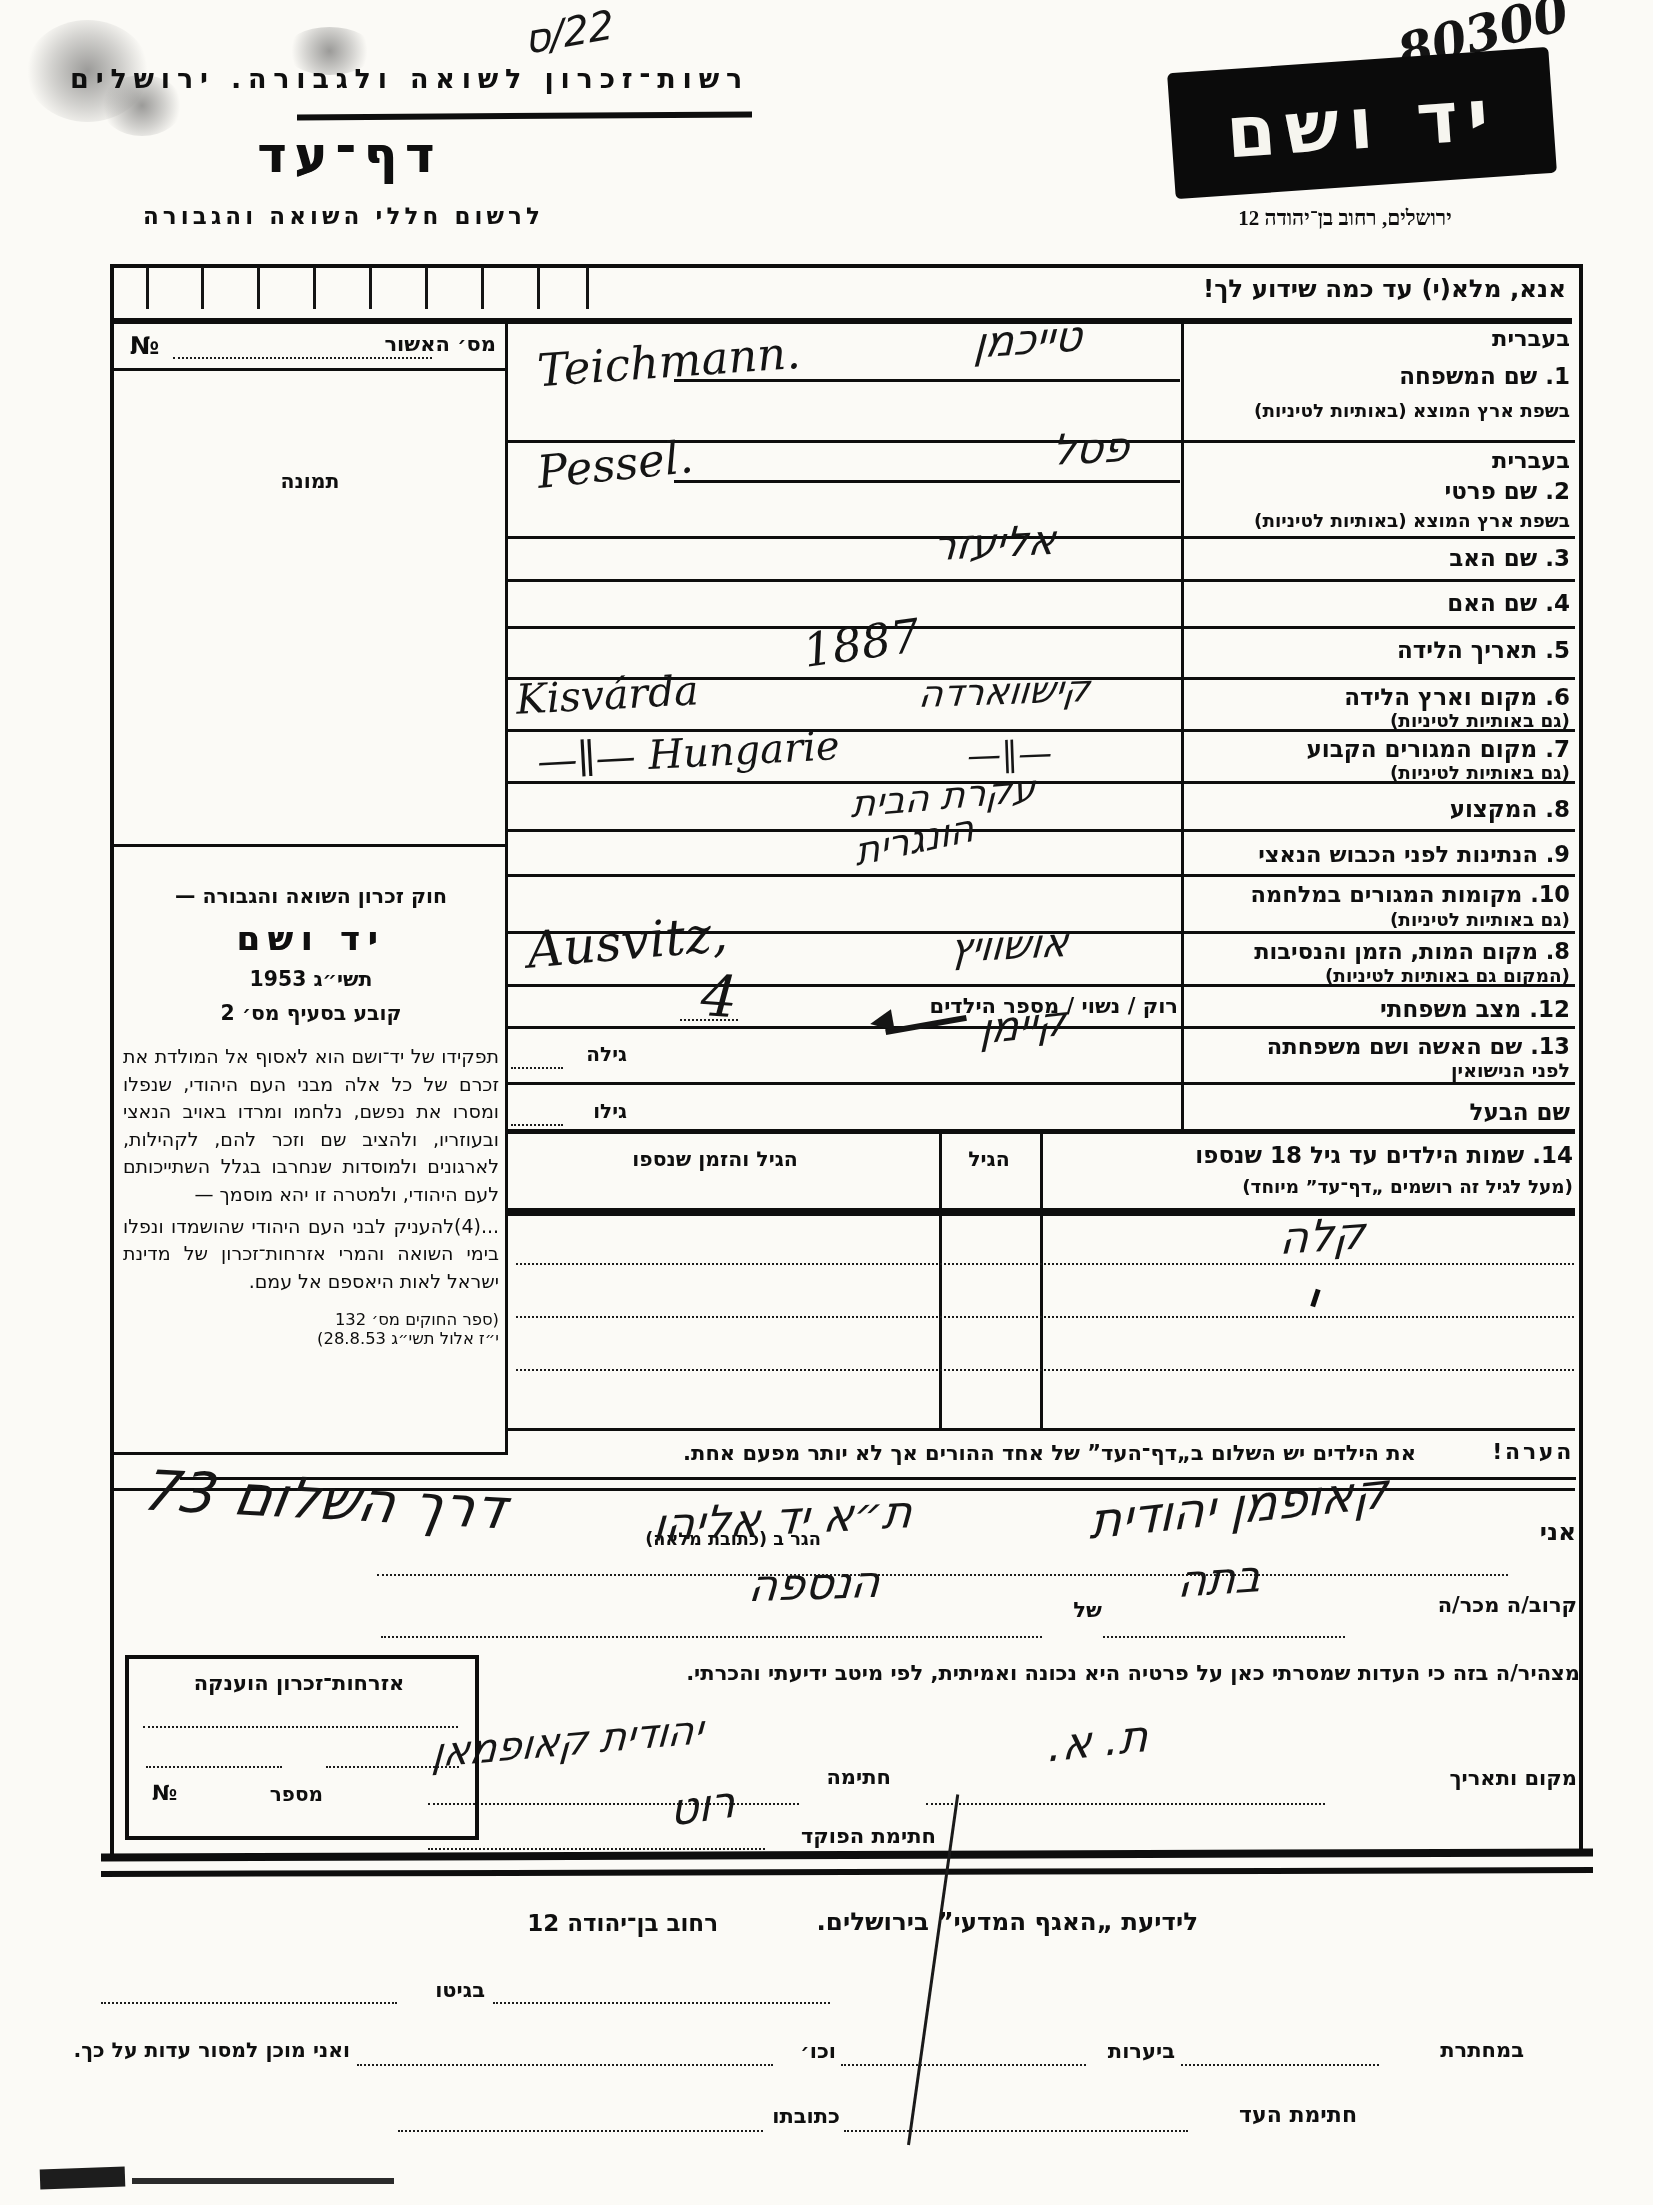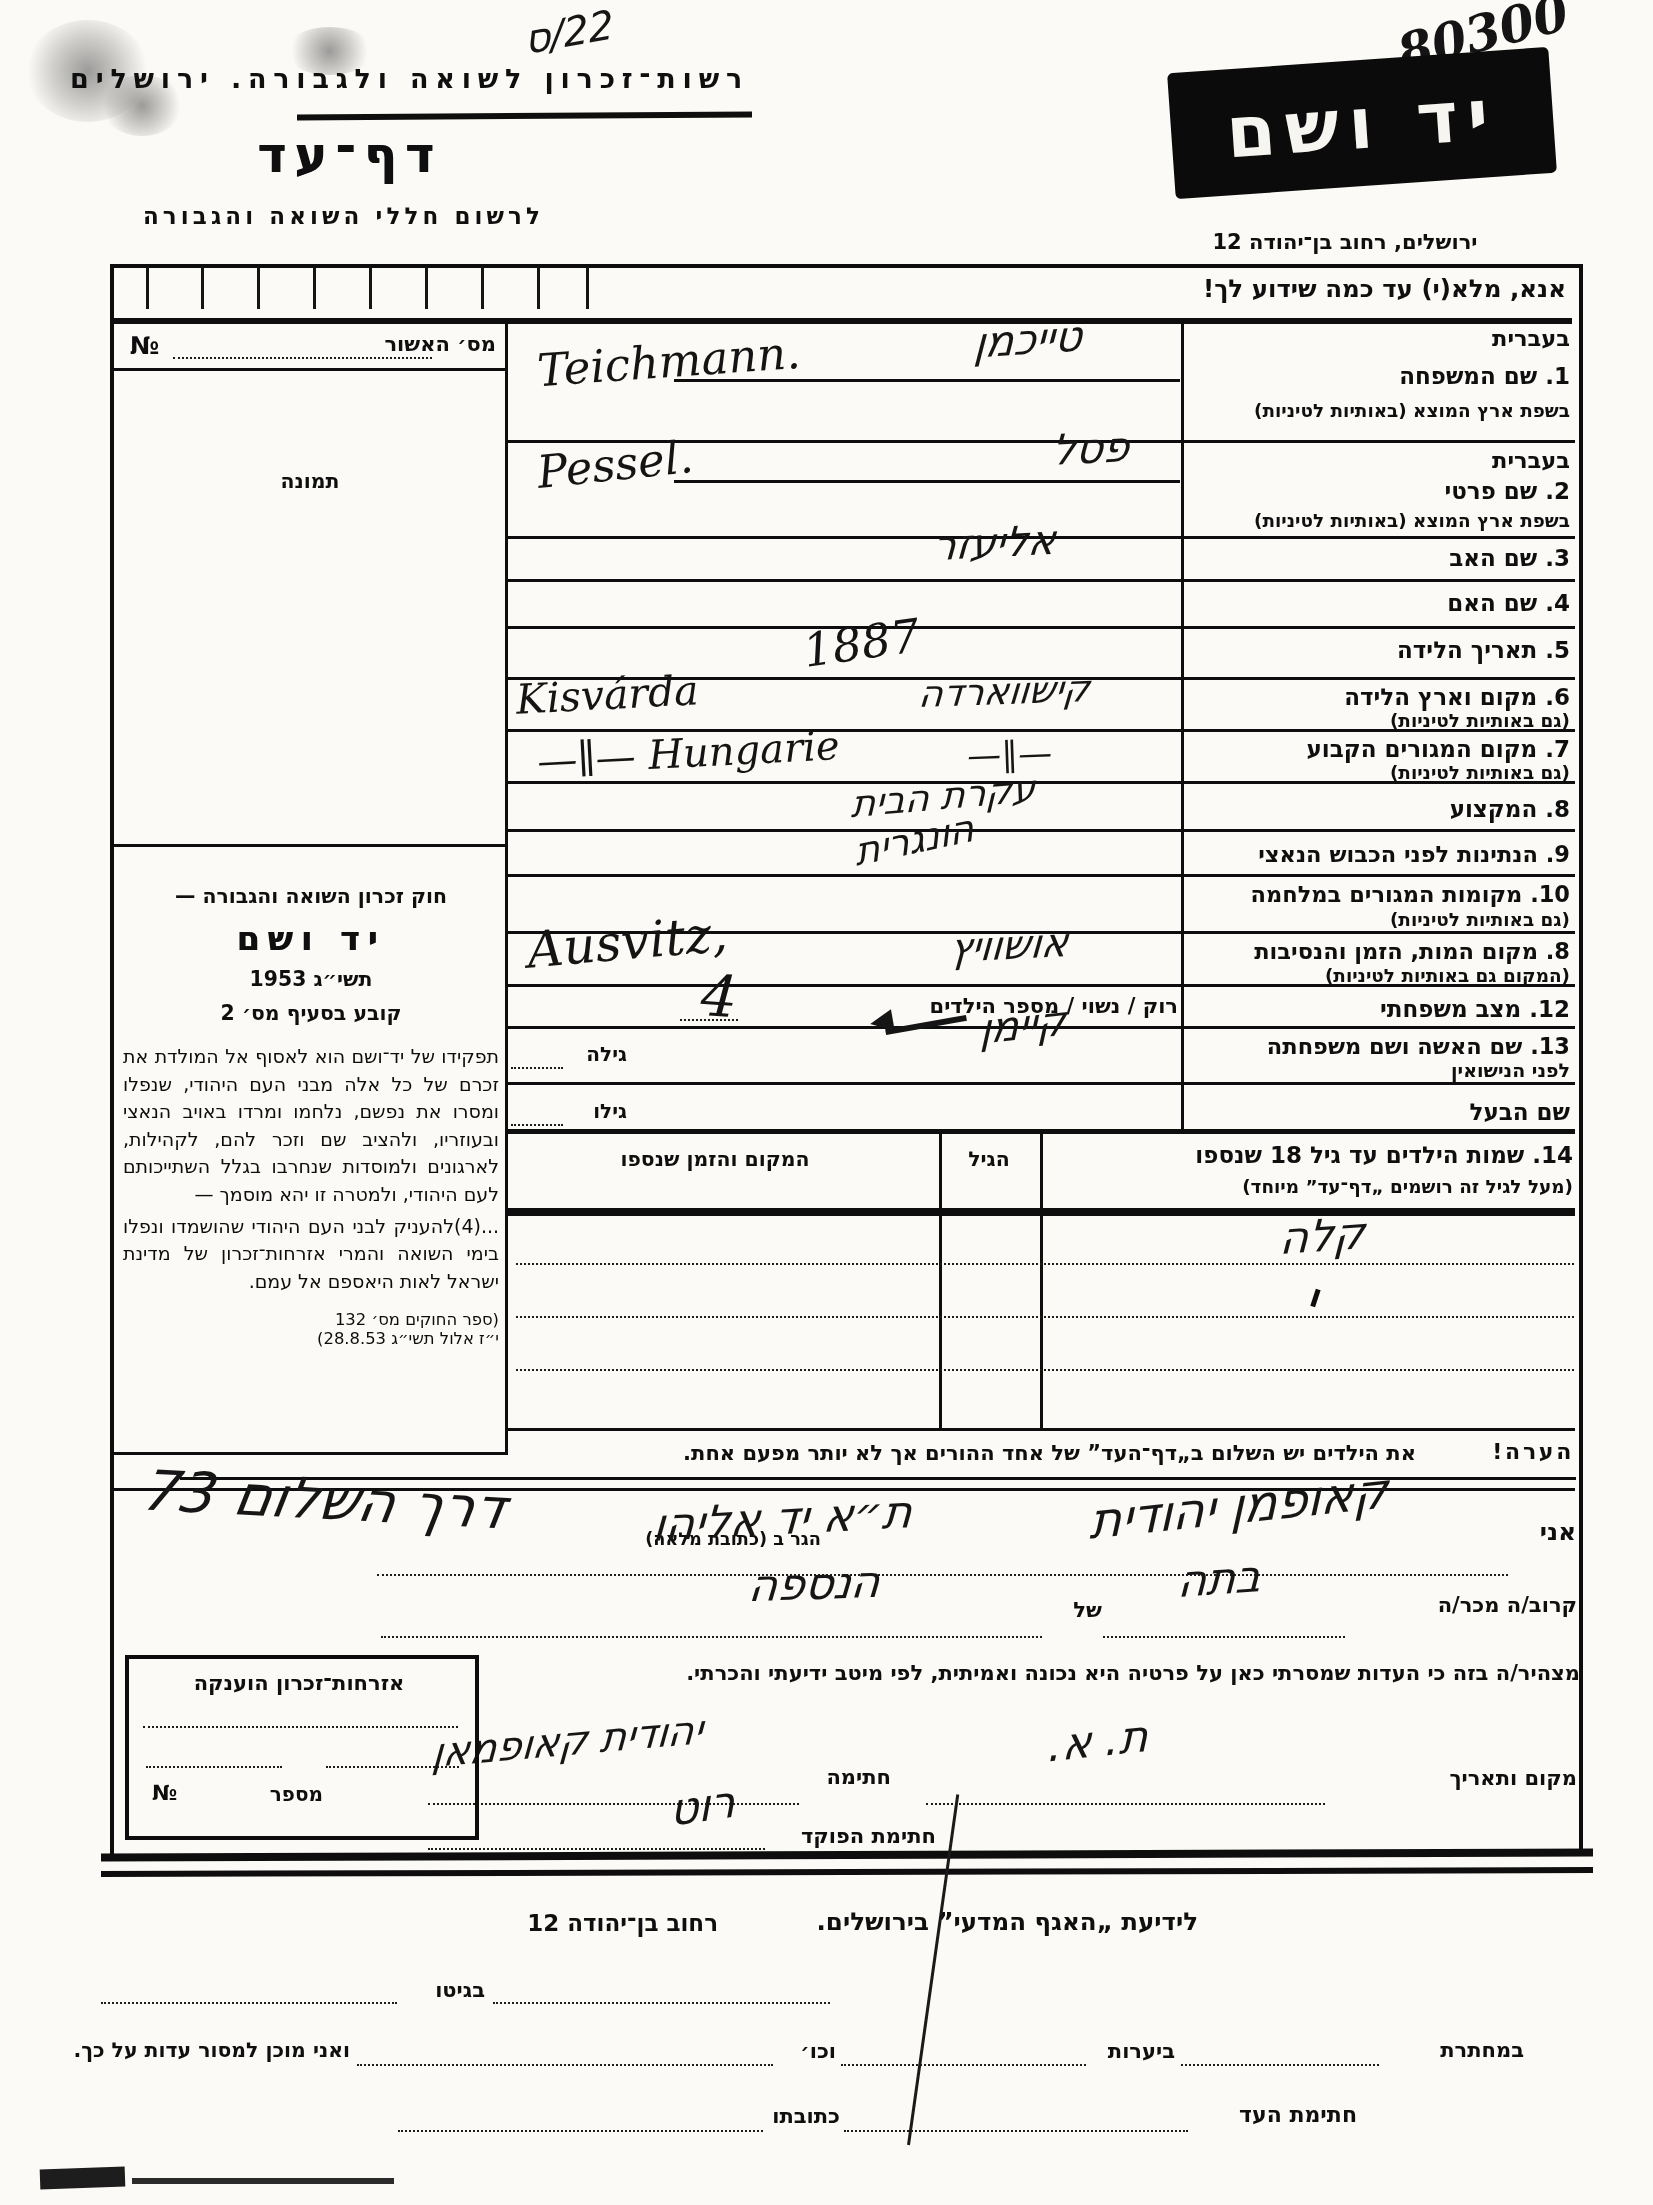--- a/index.html
+++ b/index.html
@@ -32,21 +32,21 @@
   <div class="hwl" style="left:1397px;top:8.2px;font-size:50px;transform:rotate(-14deg);font-weight:bold;">80300</div>
 
   <div class="abs lbl ctr" style="left:89px;top:63px;width:661px;font-size:27px;letter-spacing:6.8px;">רשות־זכרון לשואה ולגבורה. ירושלים</div>
   <div class="rule" style="left:298px;top:113px;width:455px;height:6.1px;transform:rotate(-0.4deg);"></div>
   <div class="abs lbl ctr" style="left:279px;top:128px;width:164px;font-size:49px;letter-spacing:8.2px;text-shadow:0.7px 0 0 #0d0d0d;">דף־עד</div>
   <div class="abs lbl ctr" style="left:133px;top:203px;width:423px;font-size:23px;letter-spacing:4.1px;">לרשום חללי השואה והגבורה</div>
 
   <div class="abs" style="left:1172px;top:60px;width:382px;height:126px;background:#0b0b0b;transform:rotate(-4deg);border-radius:5.5px;display:flex;align-items:center;justify-content:center;">
     <span style="color:#f6f5ef;font-size:71px;font-weight:bold;letter-spacing:9.5px;">יד ושם</span>
   </div>
-  <div class="abs lbl ctr" style="left:1152px;top:230px;width:388px;font-size:21px;">ירושלים, רחוב בן־יהודה 12</div>
+  <div class="abs lbl ctr" style="left:1152px;top:206px;width:388px;font-size:21px;font-family:Liberation Serif, serif;">ירושלים, רחוב בן־יהודה 12</div>
 
   <div class="box" style="left:111px;top:264px;width:1465px;height:1588px;border-bottom:none;"></div>
 
   <div class="tick" style="left:147px;"></div>
   <div class="tick" style="left:202px;"></div>
   <div class="tick" style="left:258px;"></div>
   <div class="tick" style="left:314px;"></div>
   <div class="tick" style="left:370px;"></div>
   <div class="tick" style="left:426px;"></div>
   <div class="tick" style="left:482px;"></div>
@@ -131,21 +131,21 @@
   <div class="rule" style="left:509px;top:874px;width:1067px;height:2.7px;"></div>
   <div class="rule" style="left:509px;top:931px;width:1067px;height:2.7px;"></div>
   <div class="rule" style="left:509px;top:984px;width:1067px;height:2.7px;"></div>
   <div class="rule" style="left:509px;top:1026px;width:1067px;height:2.7px;"></div>
   <div class="rule" style="left:509px;top:1082px;width:1067px;height:2.7px;"></div>
   <div class="rule" style="left:509px;top:1129px;width:1067px;height:4.8px;"></div>
 
   <div class="abs lbl" style="left:1056px;top:1142px;width:518px;font-size:23px;">14. שמות הילדים עד גיל 18 שנספו</div>
   <div class="abs lbl" style="left:1056px;top:1176px;width:518px;font-size:18.4px;">(מעל לגיל זה רושמים „דף־עד” מיוחד)</div>
   <div class="abs lbl ctr" style="left:944px;top:1148px;width:92px;font-size:20.4px;">הגיל</div>
-  <div class="abs lbl ctr" style="left:525px;top:1148px;width:382px;font-size:20.4px;">המקום והזמן שנספו</div>
+  <div class="abs lbl ctr" style="left:525px;top:1148px;width:382px;font-size:20.4px;">הגיל והזמן שנספו</div>
   <div class="rule" style="left:509px;top:1208px;width:1067px;height:8.2px;"></div>
   <div class="rule" style="left:940px;top:1133px;width:2.7px;height:296px;"></div>
   <div class="rule" style="left:1041px;top:1133px;width:2.7px;height:296px;"></div>
   <div class="dot" style="left:517px;top:1263px;width:1058px;"></div>
   <div class="dot" style="left:517px;top:1316px;width:1058px;"></div>
   <div class="dot" style="left:517px;top:1369px;width:1058px;"></div>
   <div class="rule" style="left:509px;top:1428px;width:1067px;height:3.4px;"></div>
   <div class="hw" style="left:1281px;top:1214px;font-size:44px;transform:rotate(-4deg) skewX(-8deg);">קלה</div>
   <div class="rule" style="left:1314px;top:1289px;width:4.8px;height:17.7px;transform:rotate(18deg);"></div>
 

